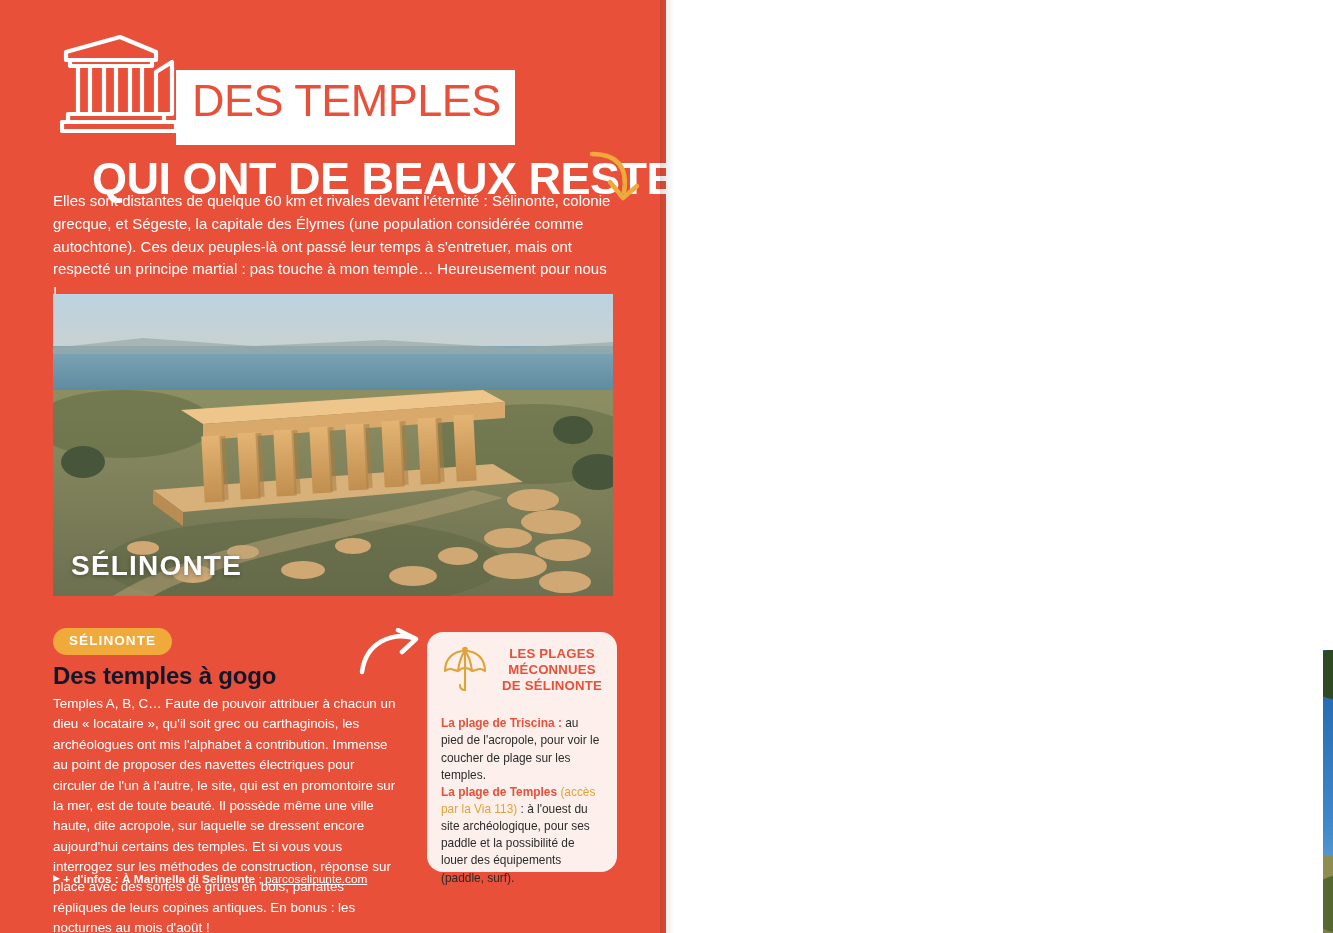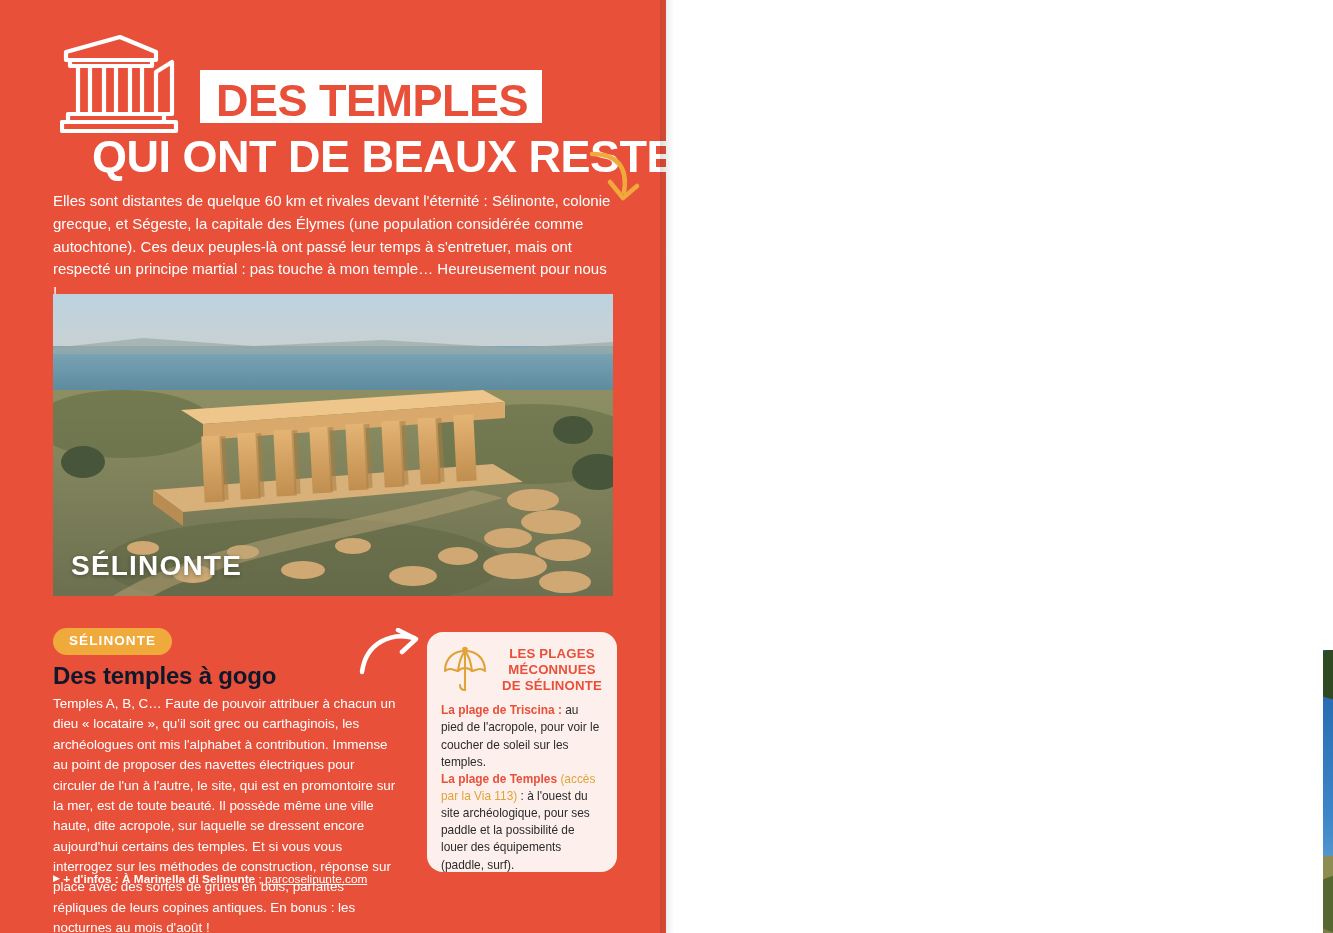--- a/index.html
+++ b/index.html
@@ -38,25 +38,25 @@
   }
   .title-block {
     position: absolute; left: 90px; top: 70px;
     width: 560px;
   }
   .title-line1 {
     display: inline-block;
     background: #ffffff;
     color: #e8503a;
     font-size: 45px;
-    font-weight: bold;
+    font-weight: normal;
     letter-spacing: -0.5px;
     line-height: 1;
-    padding: 8px 14px 0 16px;
-    margin-left: 110px;
+    padding: 8px 14px 22px 16px;
+    margin-left: 86px;
   }
   .title-line2 {
     display: block;
     color: #ffffff;
     font-size: 45px;
     font-weight: bold;
     letter-spacing: -0.5px;
     line-height: 1;
     padding-top: 11px;
     margin-left: 2px;
@@ -139,21 +139,21 @@
   
   .card-beaches {
     position: absolute; left: 427px; top: 632px;
     width: 190px; height: 240px;
     background: #fdf0ec;
     border-radius: 16px;
     padding: 12px 14px;
   }
   .card-beaches-head {
     display: flex; align-items: flex-start; gap: 12px;
-    margin-bottom: 8px;
+    margin-bottom: 21px;
   }
   .umbrella-icon { flex: 0 0 48px; width: 48px; height: 48px; margin-top: 2px;}
   .card-title-red {
     color: #e8503a;
     font-size: 13.2px;
     font-weight: bold;
     line-height: 1.22;
     text-align: center;
     letter-spacing: .2px;
     flex: 1;
@@ -323,21 +323,21 @@
             <path d="M24 5 C20 10 18 17 17 25"></path>
             <path d="M24 5 C28 10 30 17 31 25"></path>
             <path d="M24 5 L24 44"></path>
             <path d="M24 44 C20 44 19 41 19 39"></path>
             <circle cx="24" cy="3.5" r="1.8" fill="#e0a33a"></circle>
           </g>
         </svg>
         <div class="card-title-red">LES PLAGES MÉCONNUES DE SÉLINONTE</div>
       </div>
       <div class="card-body">
-        <p><b>La plage de Triscina :</b><span> au pied de l'acropole, pour voir le coucher de soleil sur les temples.</span></p>
+        <p><b>La plage de Triscina :</b><span> au pied de l'acropole, pour voir le coucher de plage sur les temples.</span></p>
         <p><b>La plage de Temples</b><span class="gold-txt"> (accès par la Via 113)</span><span> : à l'ouest du site archéologique, pour ses paddle et la possibilité de louer des équipements (paddle, surf).</span></p>
       </div>
     </div>
   </div>
 
   <div class="right-page">
 
     <div class="photo-segeste-bot">
       <svg width="343" height="283" viewBox="0 0 343 283">
         <defs>

